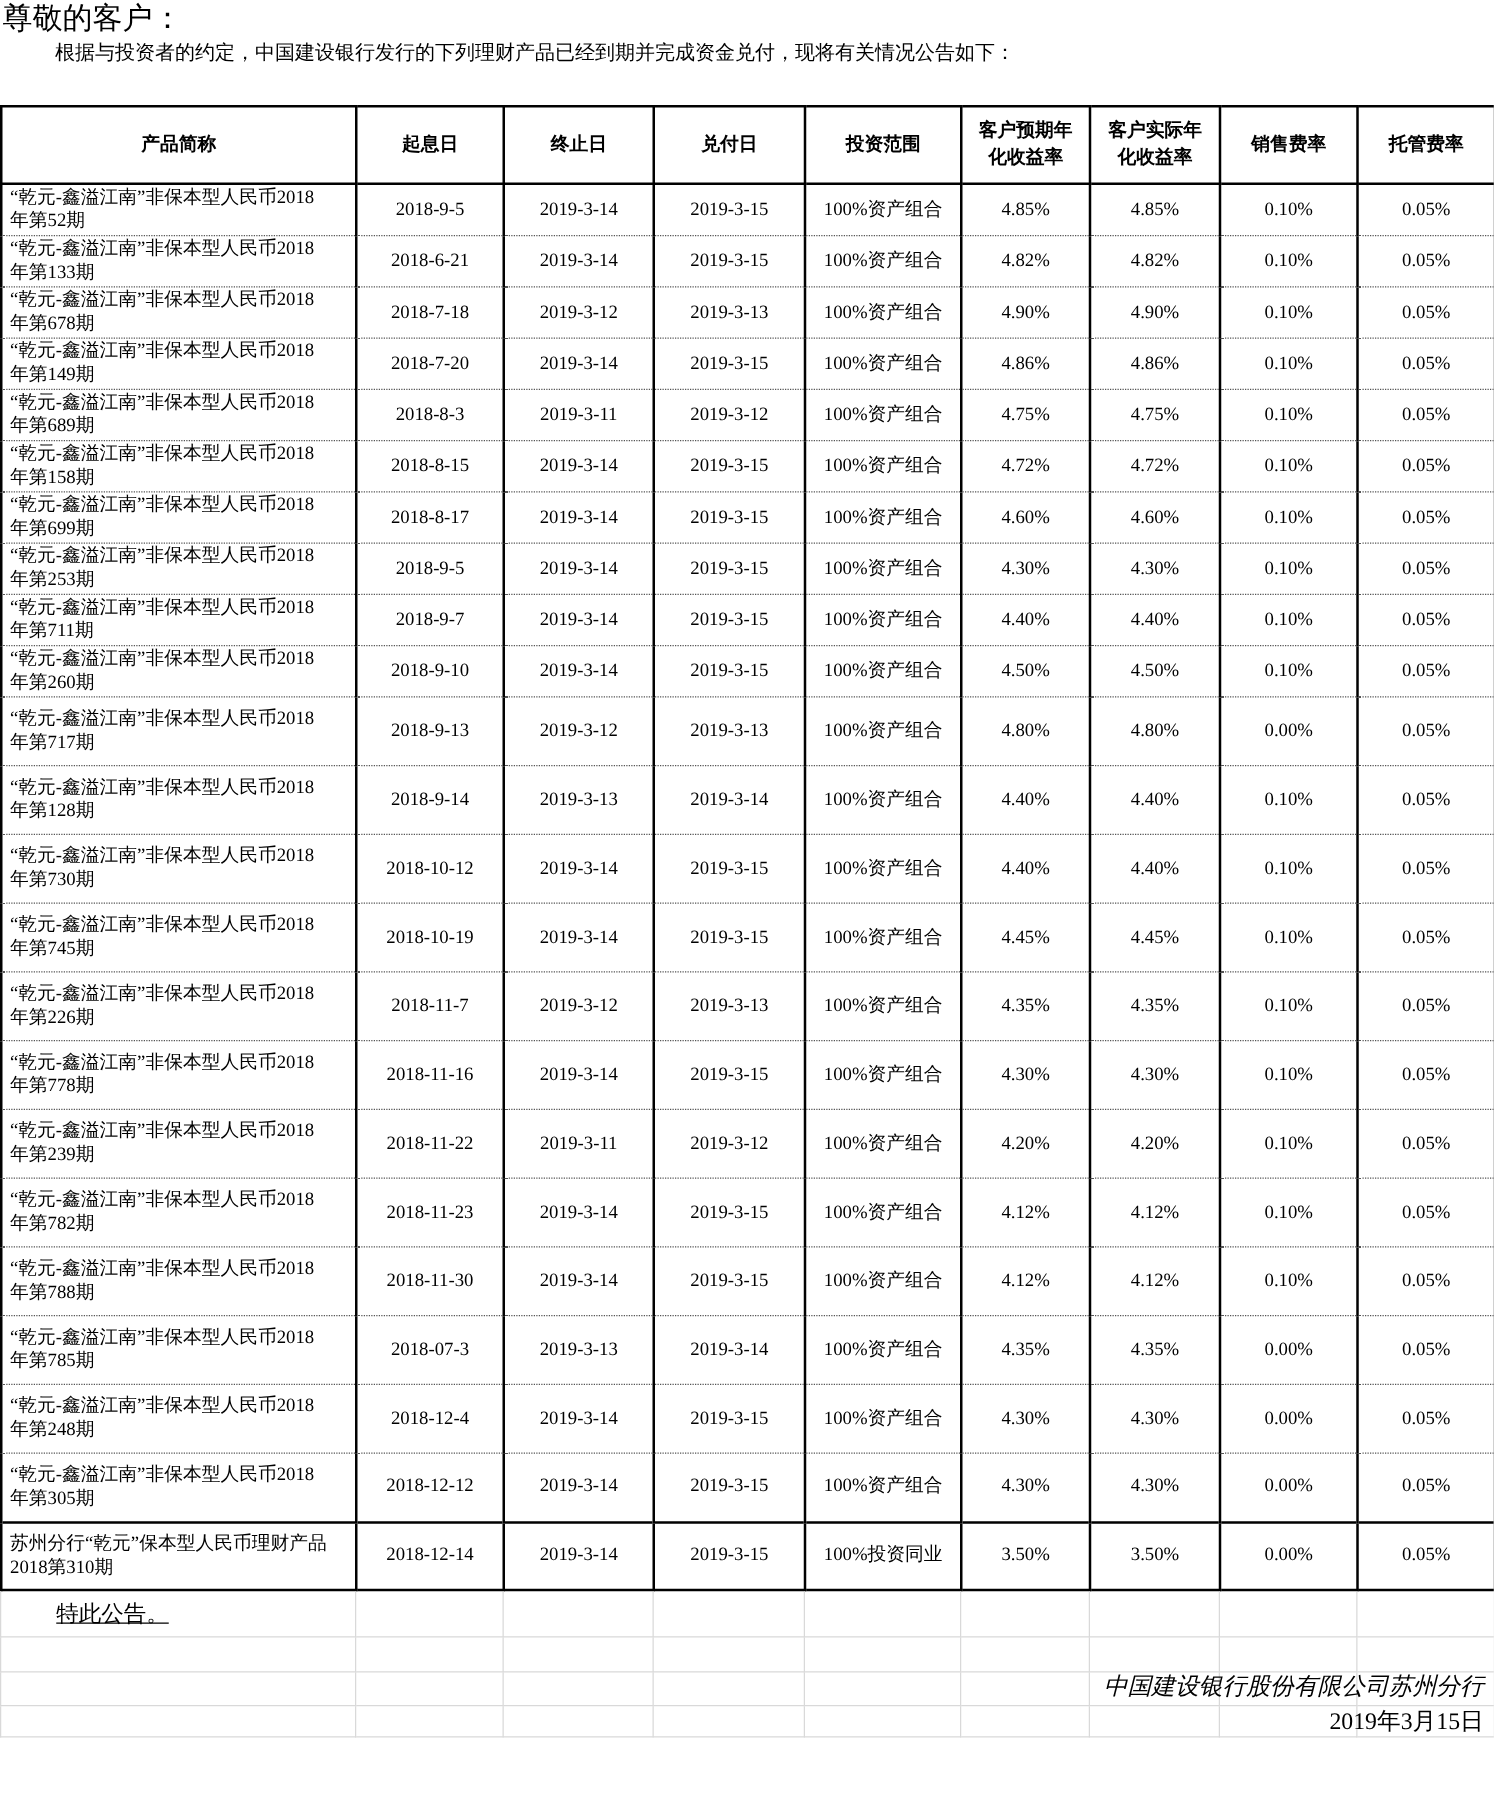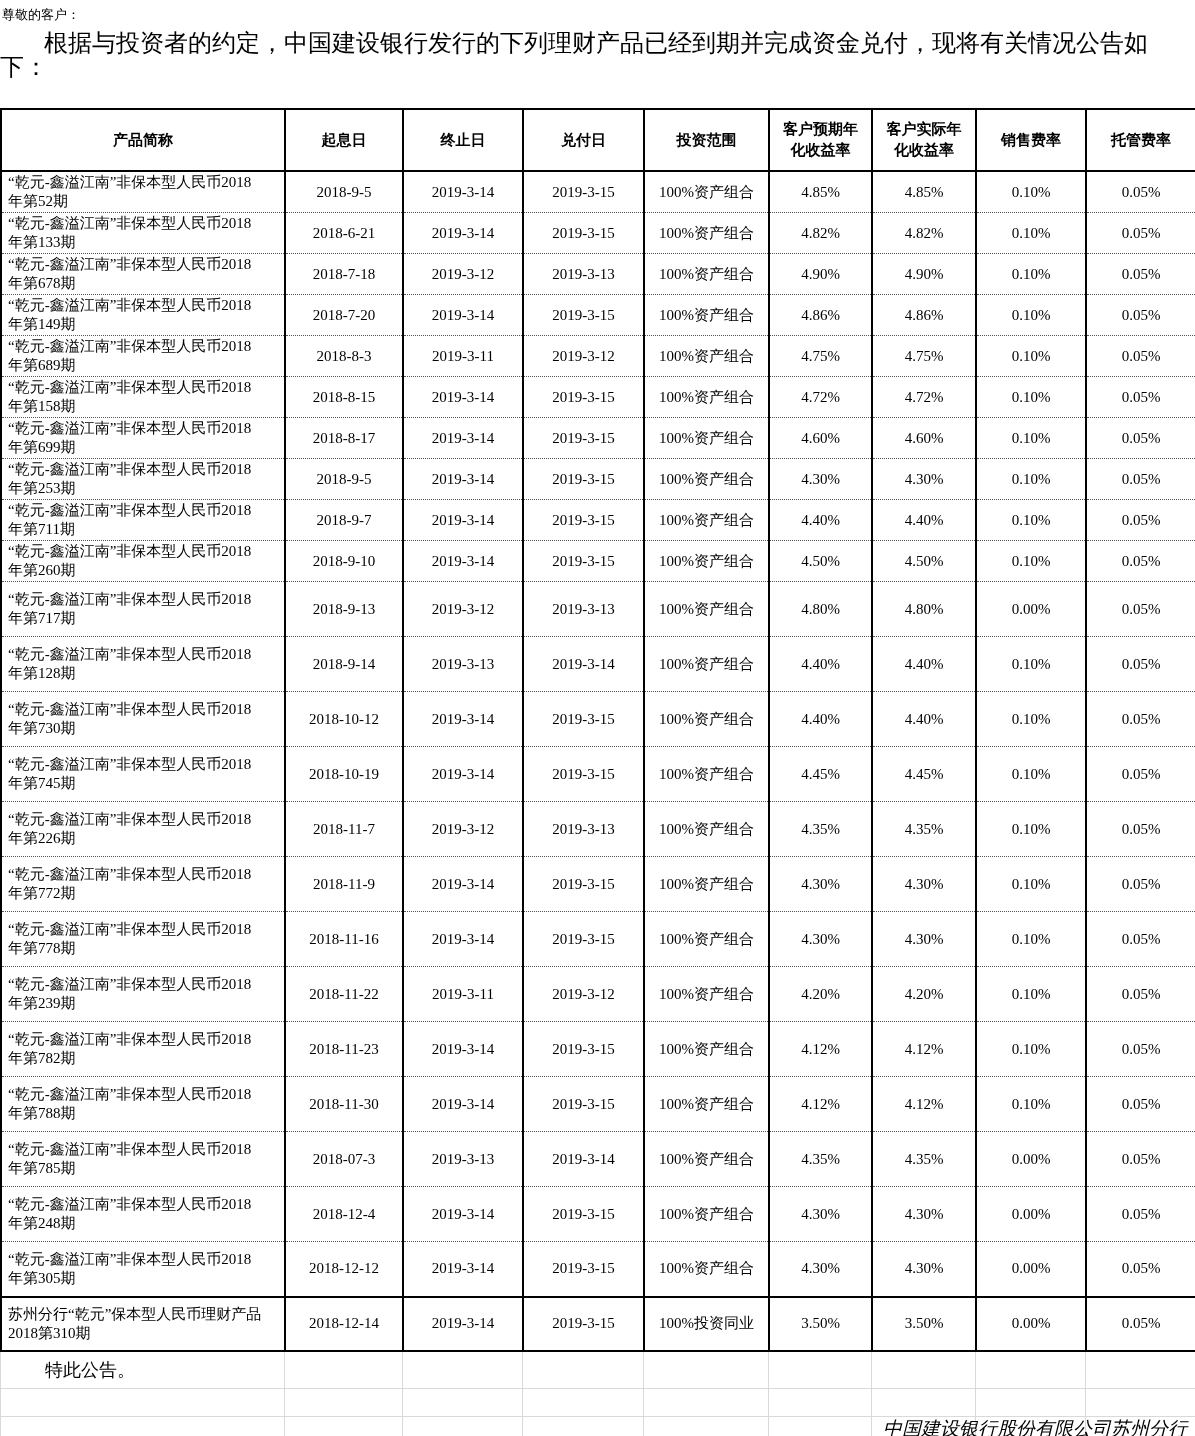--- a/index.html
+++ b/index.html
@@ -7,26 +7,26 @@
     width: 1195px;
     height: 1436px;
     overflow: hidden;
     background: #ffffff;
     color: #000000;
     font-family: "Liberation Serif", "DejaVu Serif", serif;
   }
   .page { width: 1195px; position: relative; }
 
   .salutation {
-    font-size: 13px;
+    font-size: 24px;
     line-height: 24px;
     padding: 3px 0 0 2px;
   }
   .intro {
-    font-size: 24px;
+    font-size: 16px;
     line-height: 24px;
     margin-top: 4px;
     text-indent: 44px;
   }
 
   table.products {
     width: 1195px;
     border-collapse: collapse;
     table-layout: fixed;
     margin-top: 29px;
@@ -73,21 +73,21 @@
   table.grid {
     width: 1195px;
     border-collapse: collapse;
     table-layout: fixed;
   }
   table.grid td {
     border: 1px solid #d9d9d9;
     padding: 0;
     overflow: hidden;
   }
-  table.grid tr:first-child td { border-top: none; }
+  table.grid tr:first-child td { border-top: none; text-decoration: underline; }
   table.grid tr:nth-child(1) { height: 37px; }
   table.grid tr:nth-child(2) { height: 28px; }
   table.grid tr:nth-child(3) { height: 27px; }
   table.grid tr:nth-child(4) { height: 25px; }
   td.closing {
     font-size: 18px;
     text-align: left;
     vertical-align: middle;
     padding-left: 44px !important;
     white-space: nowrap;
@@ -305,31 +305,20 @@
           <td>2018-11-7</td>
           <td>2019-3-12</td>
           <td>2019-3-13</td>
           <td>100%资产组合</td>
           <td>4.35%</td>
           <td>4.35%</td>
           <td>0.10%</td>
           <td>0.05%</td>
         </tr>
         <tr>
-          <td class="name">“乾元-鑫溢江南”非保本型人民币2018年第772期</td>
-          <td>2018-11-9</td>
-          <td>2019-3-14</td>
-          <td>2019-3-15</td>
-          <td>100%资产组合</td>
-          <td>4.30%</td>
-          <td>4.30%</td>
-          <td>0.10%</td>
-          <td>0.05%</td>
-        </tr>
-        <tr>
           <td class="name">“乾元-鑫溢江南”非保本型人民币2018年第778期</td>
           <td>2018-11-16</td>
           <td>2019-3-14</td>
           <td>2019-3-15</td>
           <td>100%资产组合</td>
           <td>4.30%</td>
           <td>4.30%</td>
           <td>0.10%</td>
           <td>0.05%</td>
         </tr>

